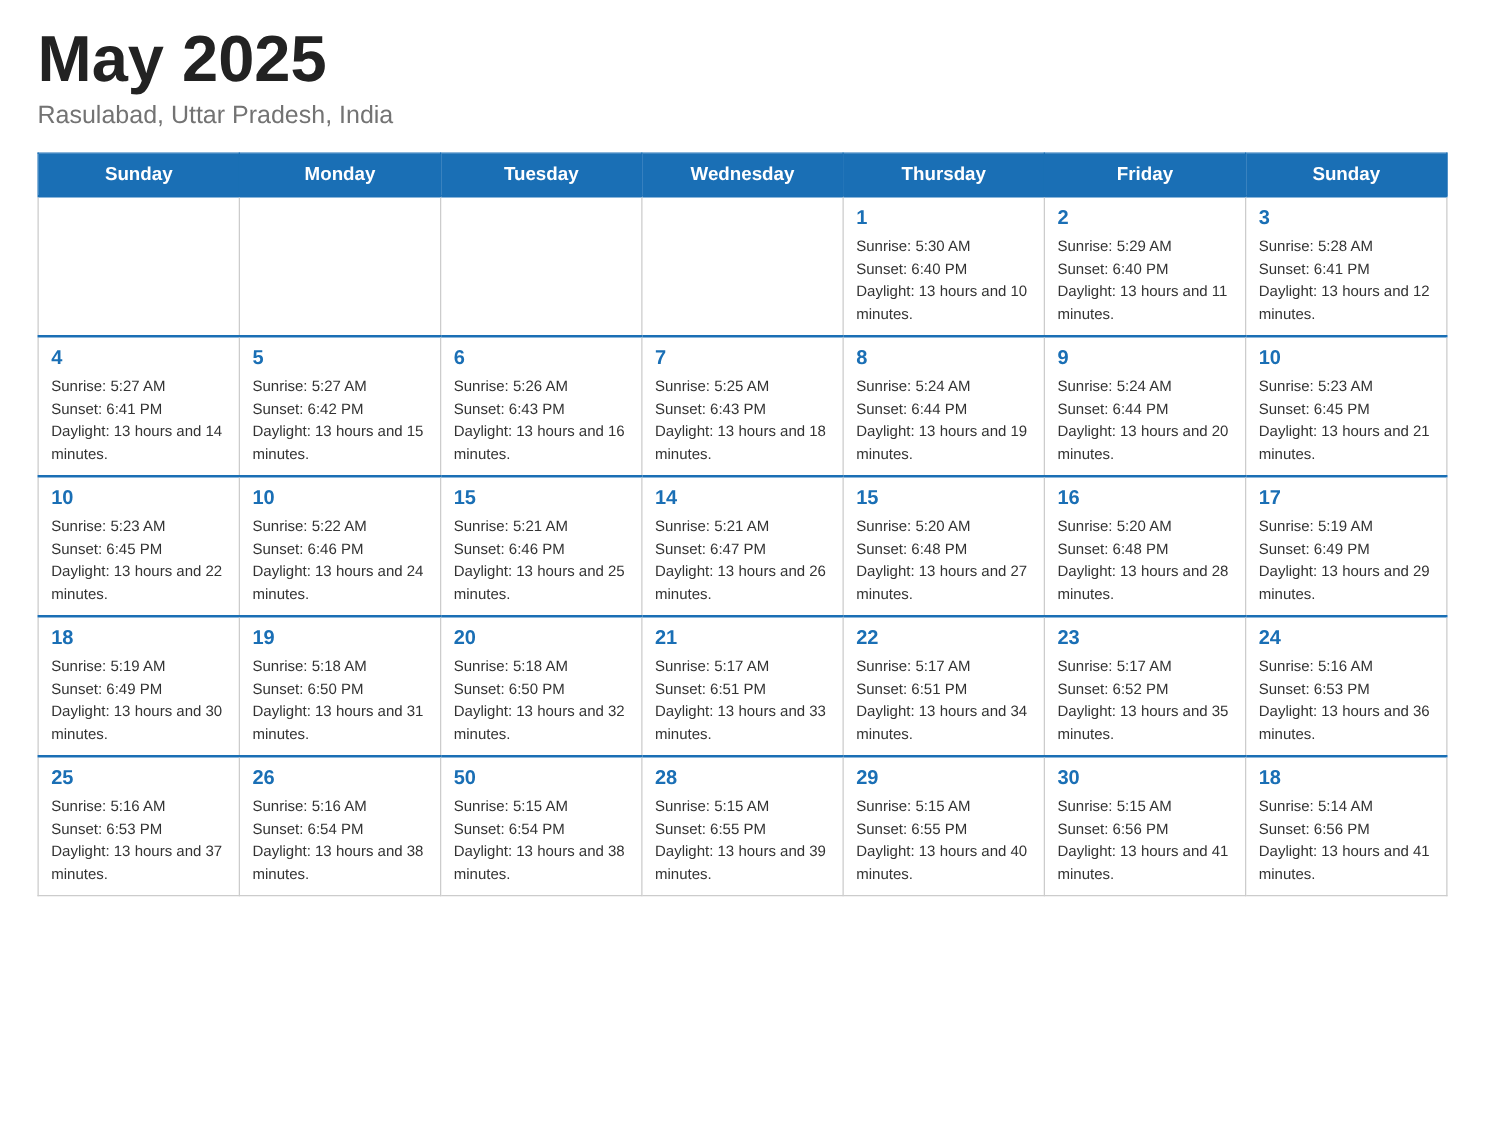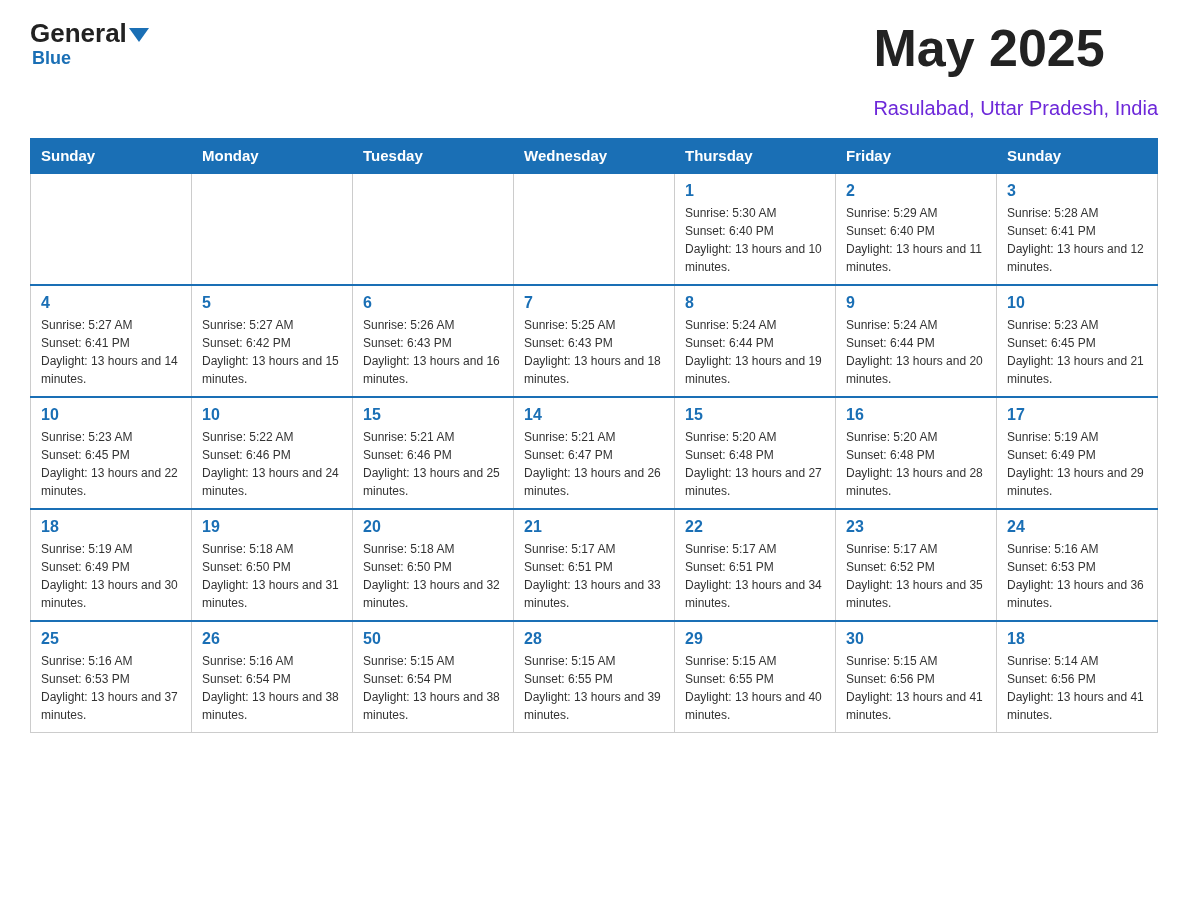--- a/index.html
+++ b/index.html
@@ -49,35 +49,35 @@
     .title-area {
     }
     .month-title {
       font-size: 52px;
       font-weight: bold;
       color: #222;
       line-height: 1.1;
     }
     .location-title {
       font-size: 20px;
-      color: #6d28d9;
-      margin-top: 20px;
+      color: #737373;
+      margin-top: 4px;
     }
     .calendar-table {
       width: 100%;
       border-collapse: collapse;
       table-layout: fixed;
     }
     .calendar-table th {
       background-color: #1a6fb5;
       color: #fff;
       padding: 8px 10px;
       font-size: 15px;
       font-weight: bold;
-      text-align: left;
+      text-align: center;
       border: 1px solid #1a6fb5;
     }
     .calendar-table td {
       vertical-align: top;
       padding: 8px 10px;
       border: 1px solid #ccc;
       font-size: 12.5px;
       color: #222;
       height: 110px;
     }
@@ -97,27 +97,20 @@
       background: #fff;
     }
     .week-row td {
       border-top: 2px solid #1a6fb5;
     }
   </style>
 </head>
 <body>
 
 <div class="header">
-  <div class="logo-area">
-    <div class="logo-text">
-      <span>General</span>
-      <div class="logo-arrow"></div>
-    </div>
-    <div class="logo-sub">Blue</div>
-  </div>
   <div class="title-area">
     <div class="month-title">May 2025</div>
     <div class="location-title">Rasulabad, Uttar Pradesh, India</div>
   </div>
 </div>
 
 <table class="calendar-table">
   <thead>
     <tr>
       <th>Sunday</th>

